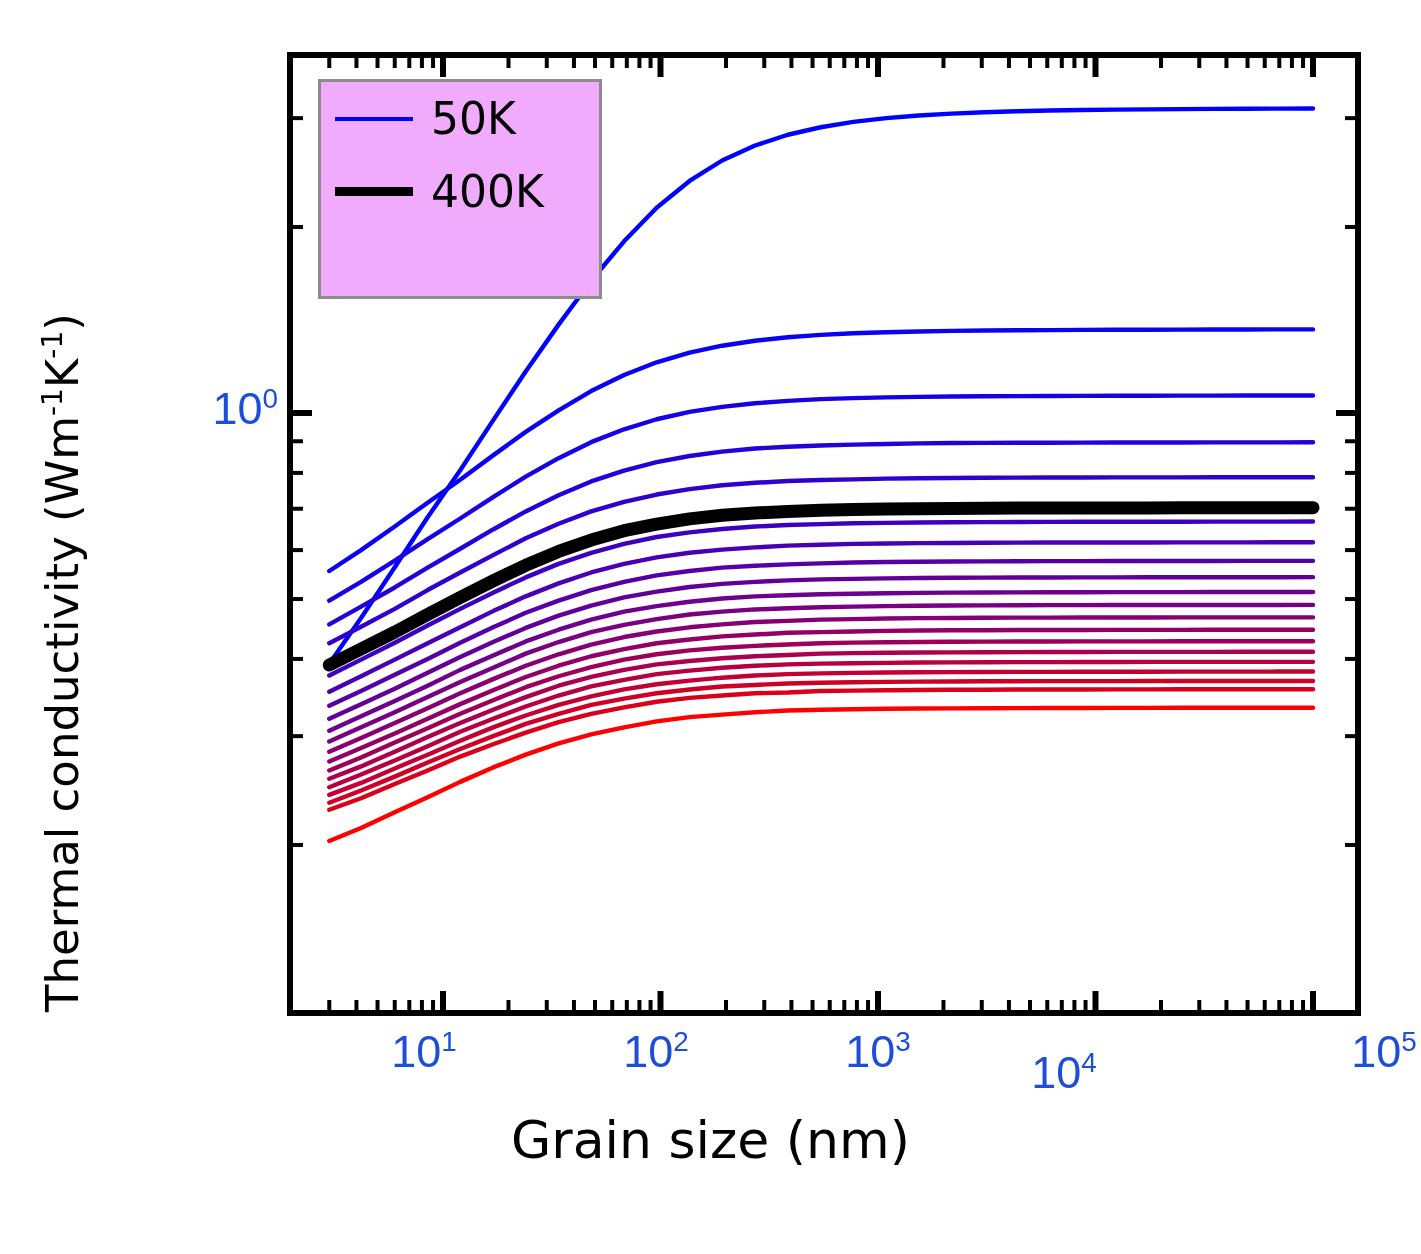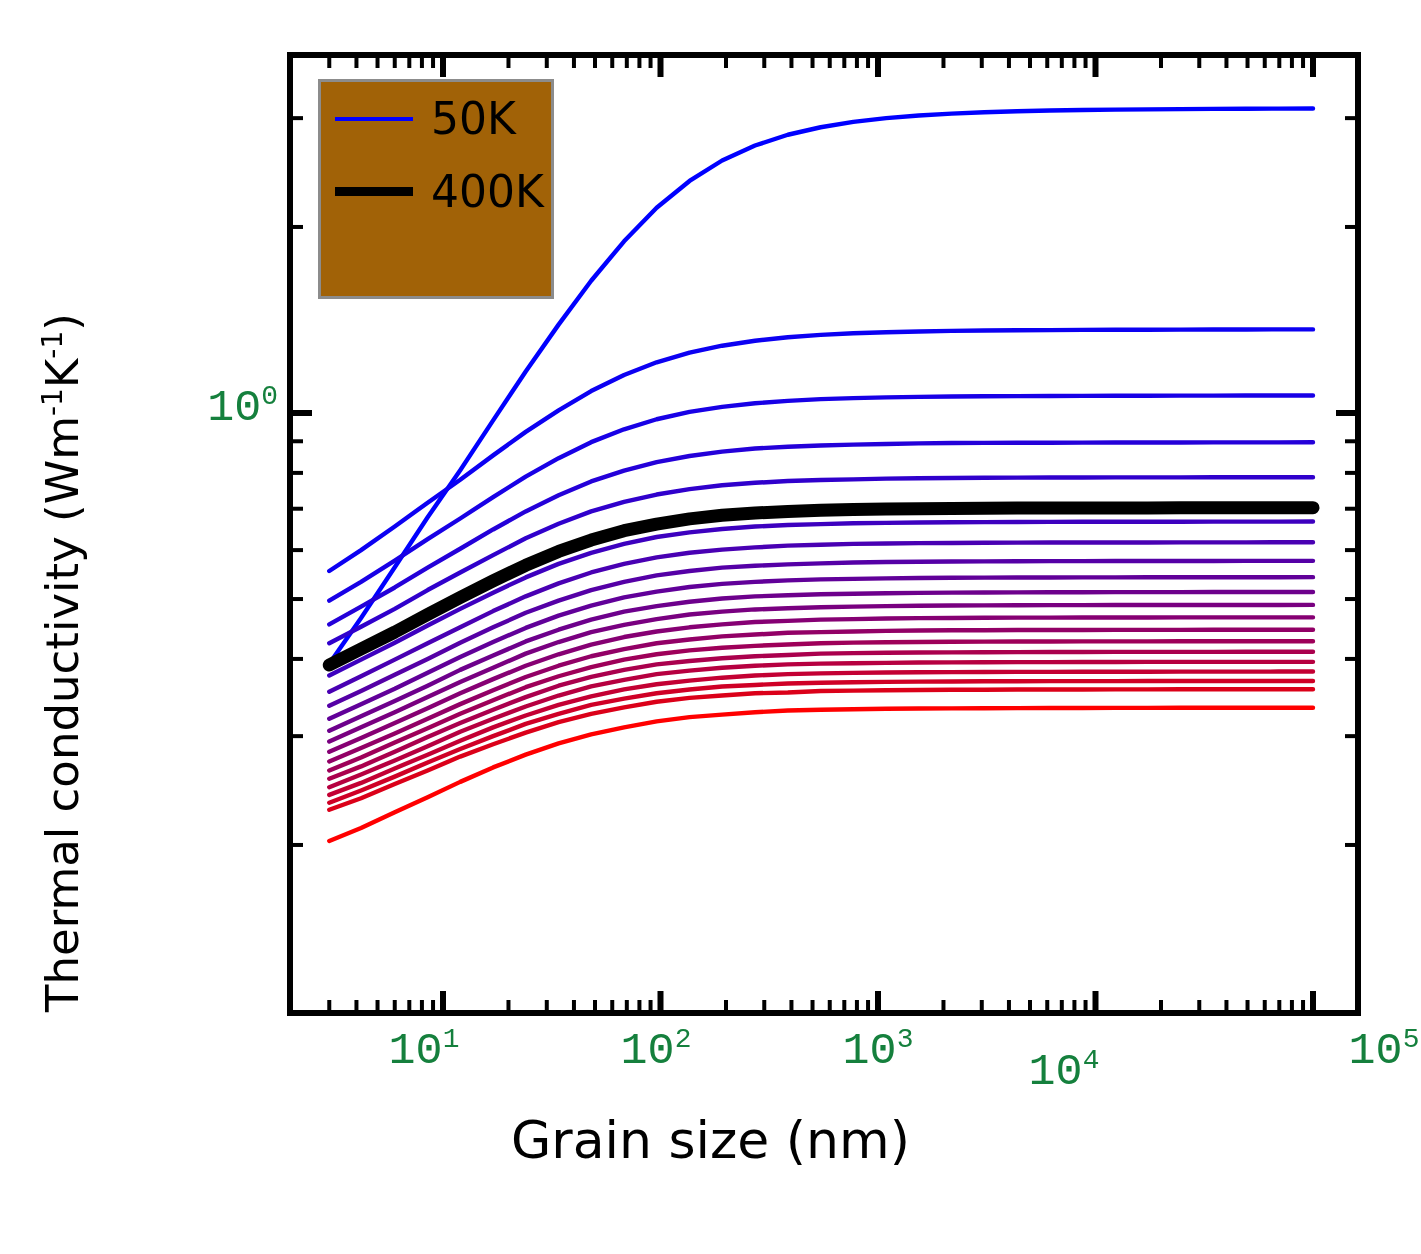--- a/index.html
+++ b/index.html
@@ -2,23 +2,23 @@
 <html><head>
 <meta charset="utf-8">
 <style>
   html,body{margin:0;padding:0;background:#ffffff;}
   body{width:1421px;height:1254px;overflow:hidden;font-family:"DejaVu Sans",sans-serif;}
   #figure{position:relative;width:1421px;height:1254px;background:#ffffff;}
   #plot-svg{position:absolute;left:0;top:0;width:1421px;height:1254px;}
   .axis-title{position:absolute;color:#000;font-family:"DejaVu Sans",sans-serif;font-weight:400;white-space:nowrap;}
   #ylabel{font-size:45px;transform-origin:0 0;transform:rotate(-90deg);left:36px;top:1012px;}
   #xlabel{font-size:52px;left:0;top:1110px;width:1421px;text-align:center;}
-  .tick-label{position:absolute;color:#15803d;font-size:45px;font-family:Liberation Mono, monospace;text-align:center;white-space:nowrap;}
+  .tick-label{position:absolute;color:#1d4ed8;font-size:45px;font-family:Liberation Sans, sans-serif;text-align:center;white-space:nowrap;}
   .tick-label sup{font-size:0.62em;vertical-align:super;line-height:0;}
-  #legend-box{position:absolute;left:318px;top:79px;width:236px;height:220px;border:3px solid #8c8c8c;background:#a16207;box-sizing:border-box;}
+  #legend-box{position:absolute;left:318px;top:79px;width:284px;height:220px;border:3px solid #8c8c8c;background:#f0abfc;box-sizing:border-box;}
   .legend-row{display:flex;align-items:center;height:73px;padding-left:14px;box-sizing:border-box;}
   .legend-swatch{width:78px;height:0;border-top-style:solid;margin-right:18px;}
   .legend-text{font-size:44px;color:#000;font-family:"DejaVu Sans",sans-serif;line-height:1;}
 </style>
 </head>
 <body>
 
 <div id="figure">
 
   <svg id="plot-svg" viewBox="0 0 1421 1254" xmlns="http://www.w3.org/2000/svg">

